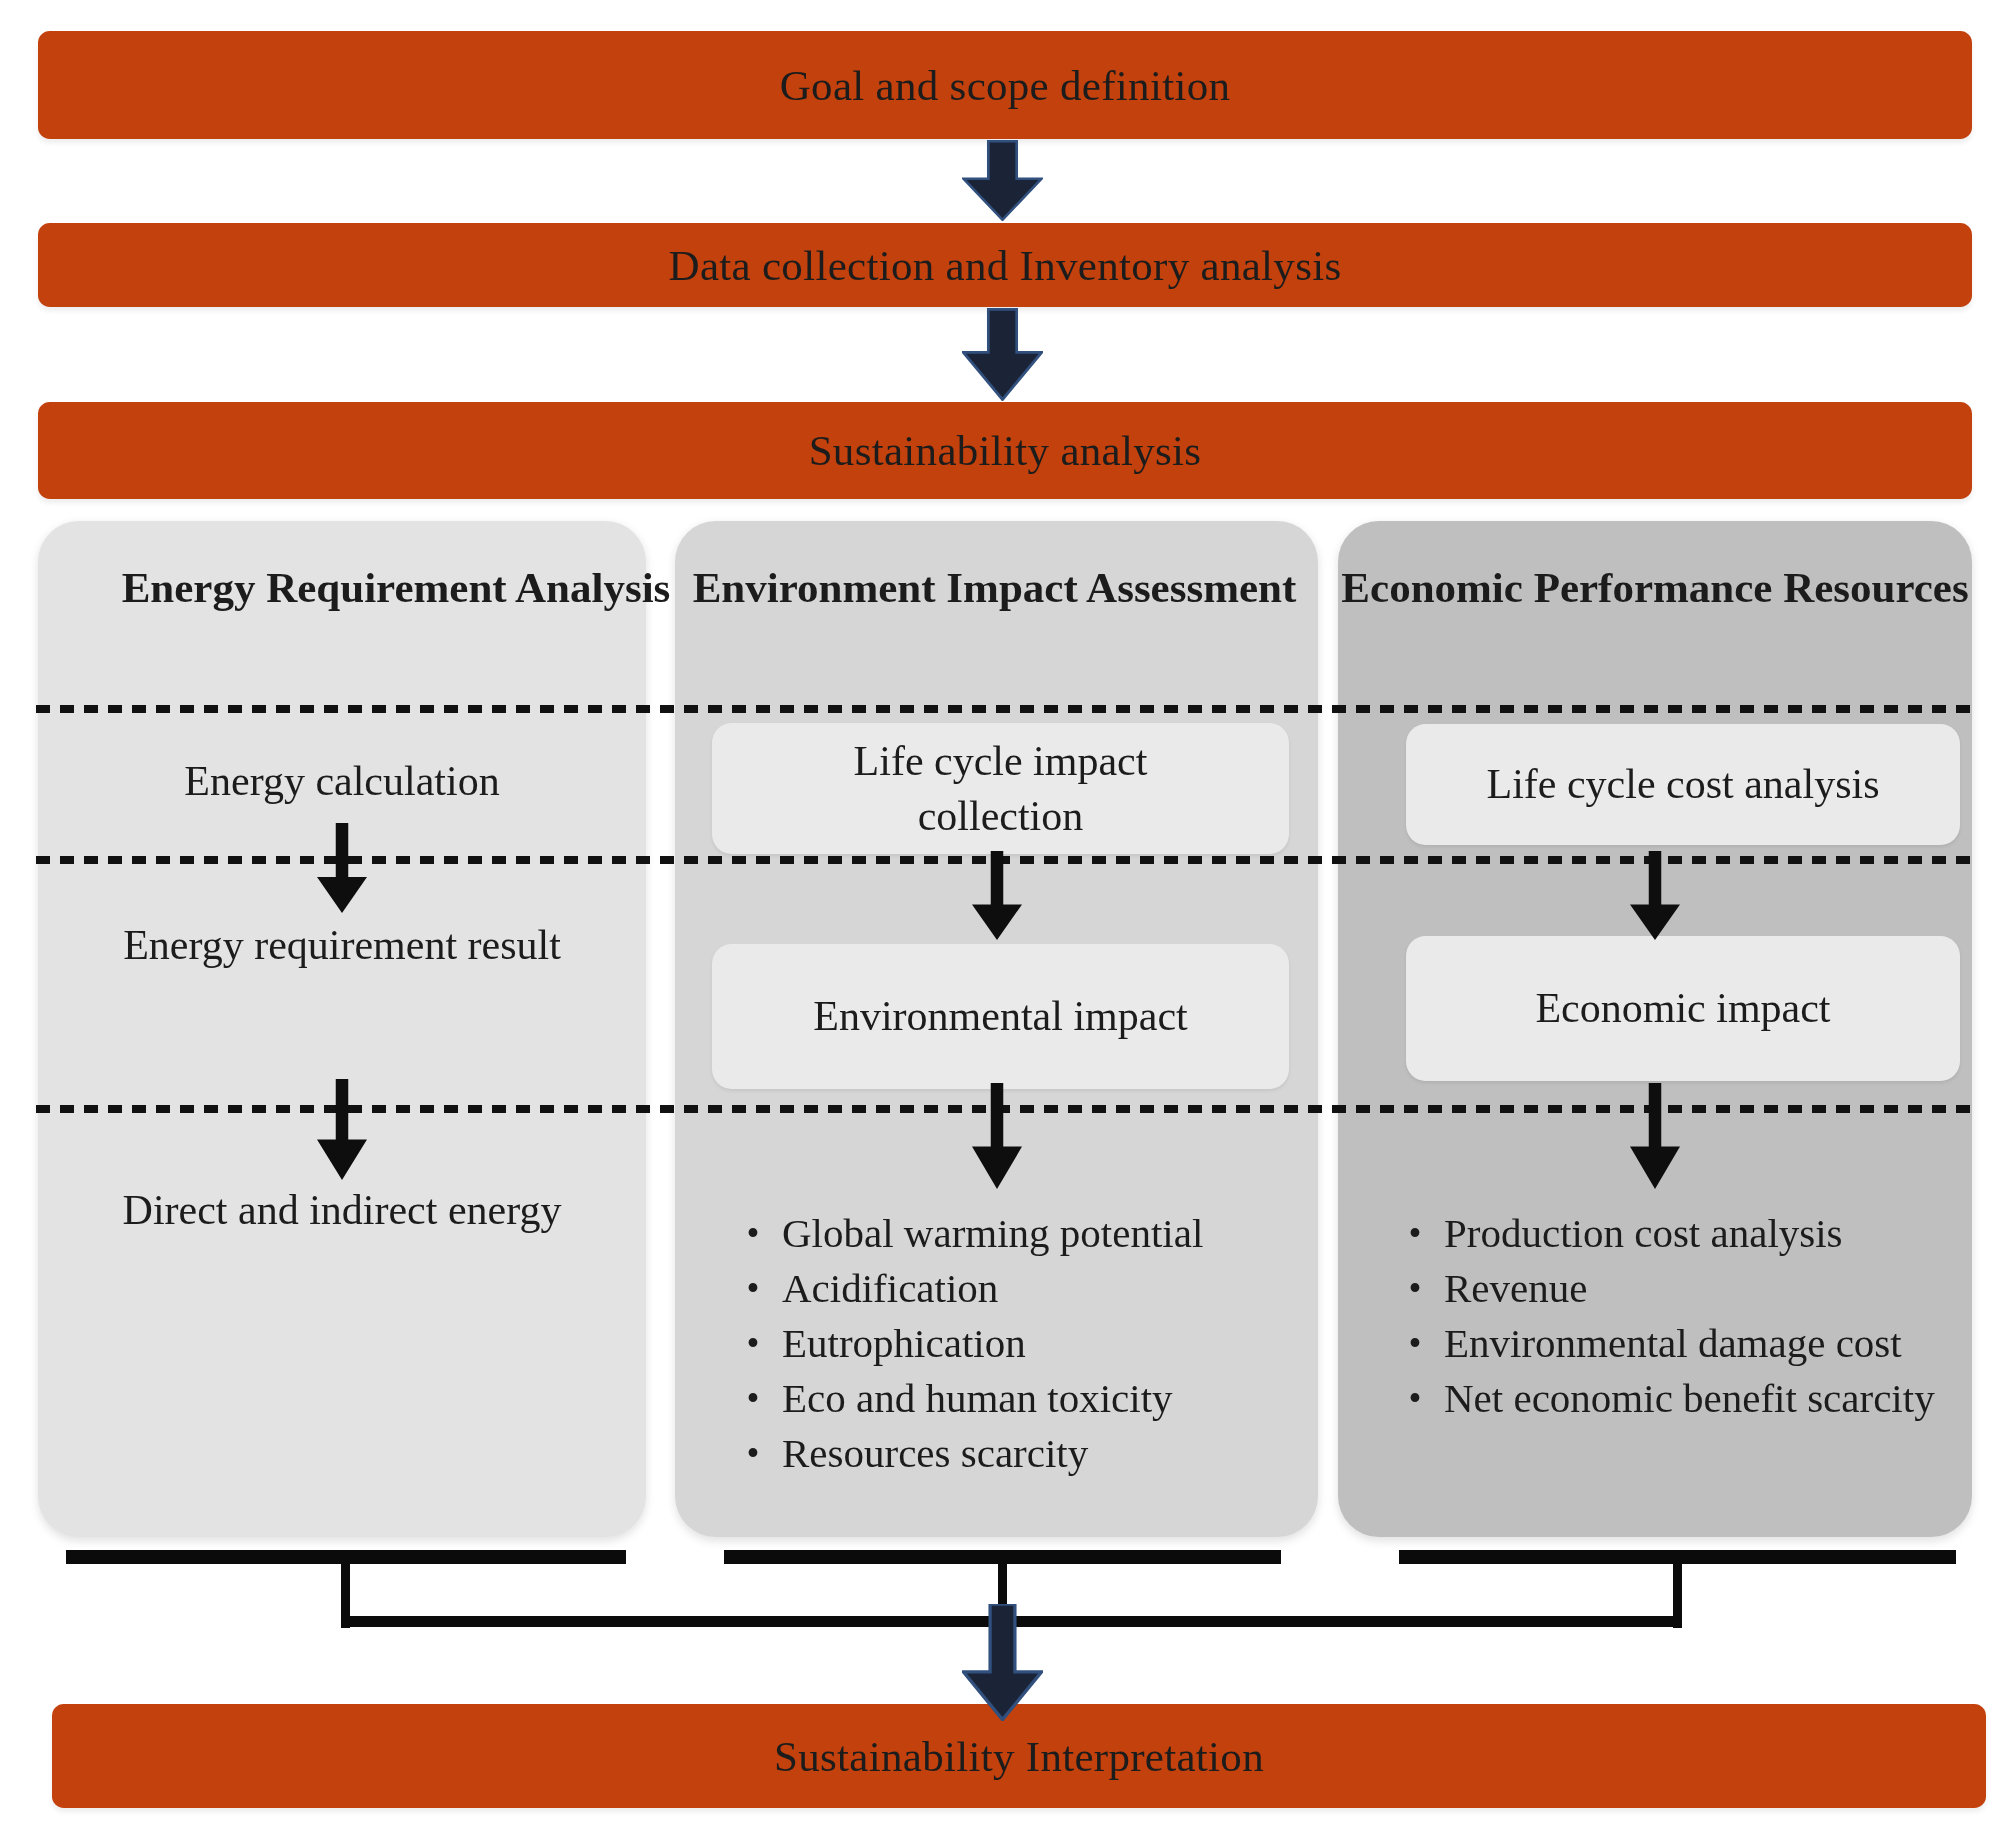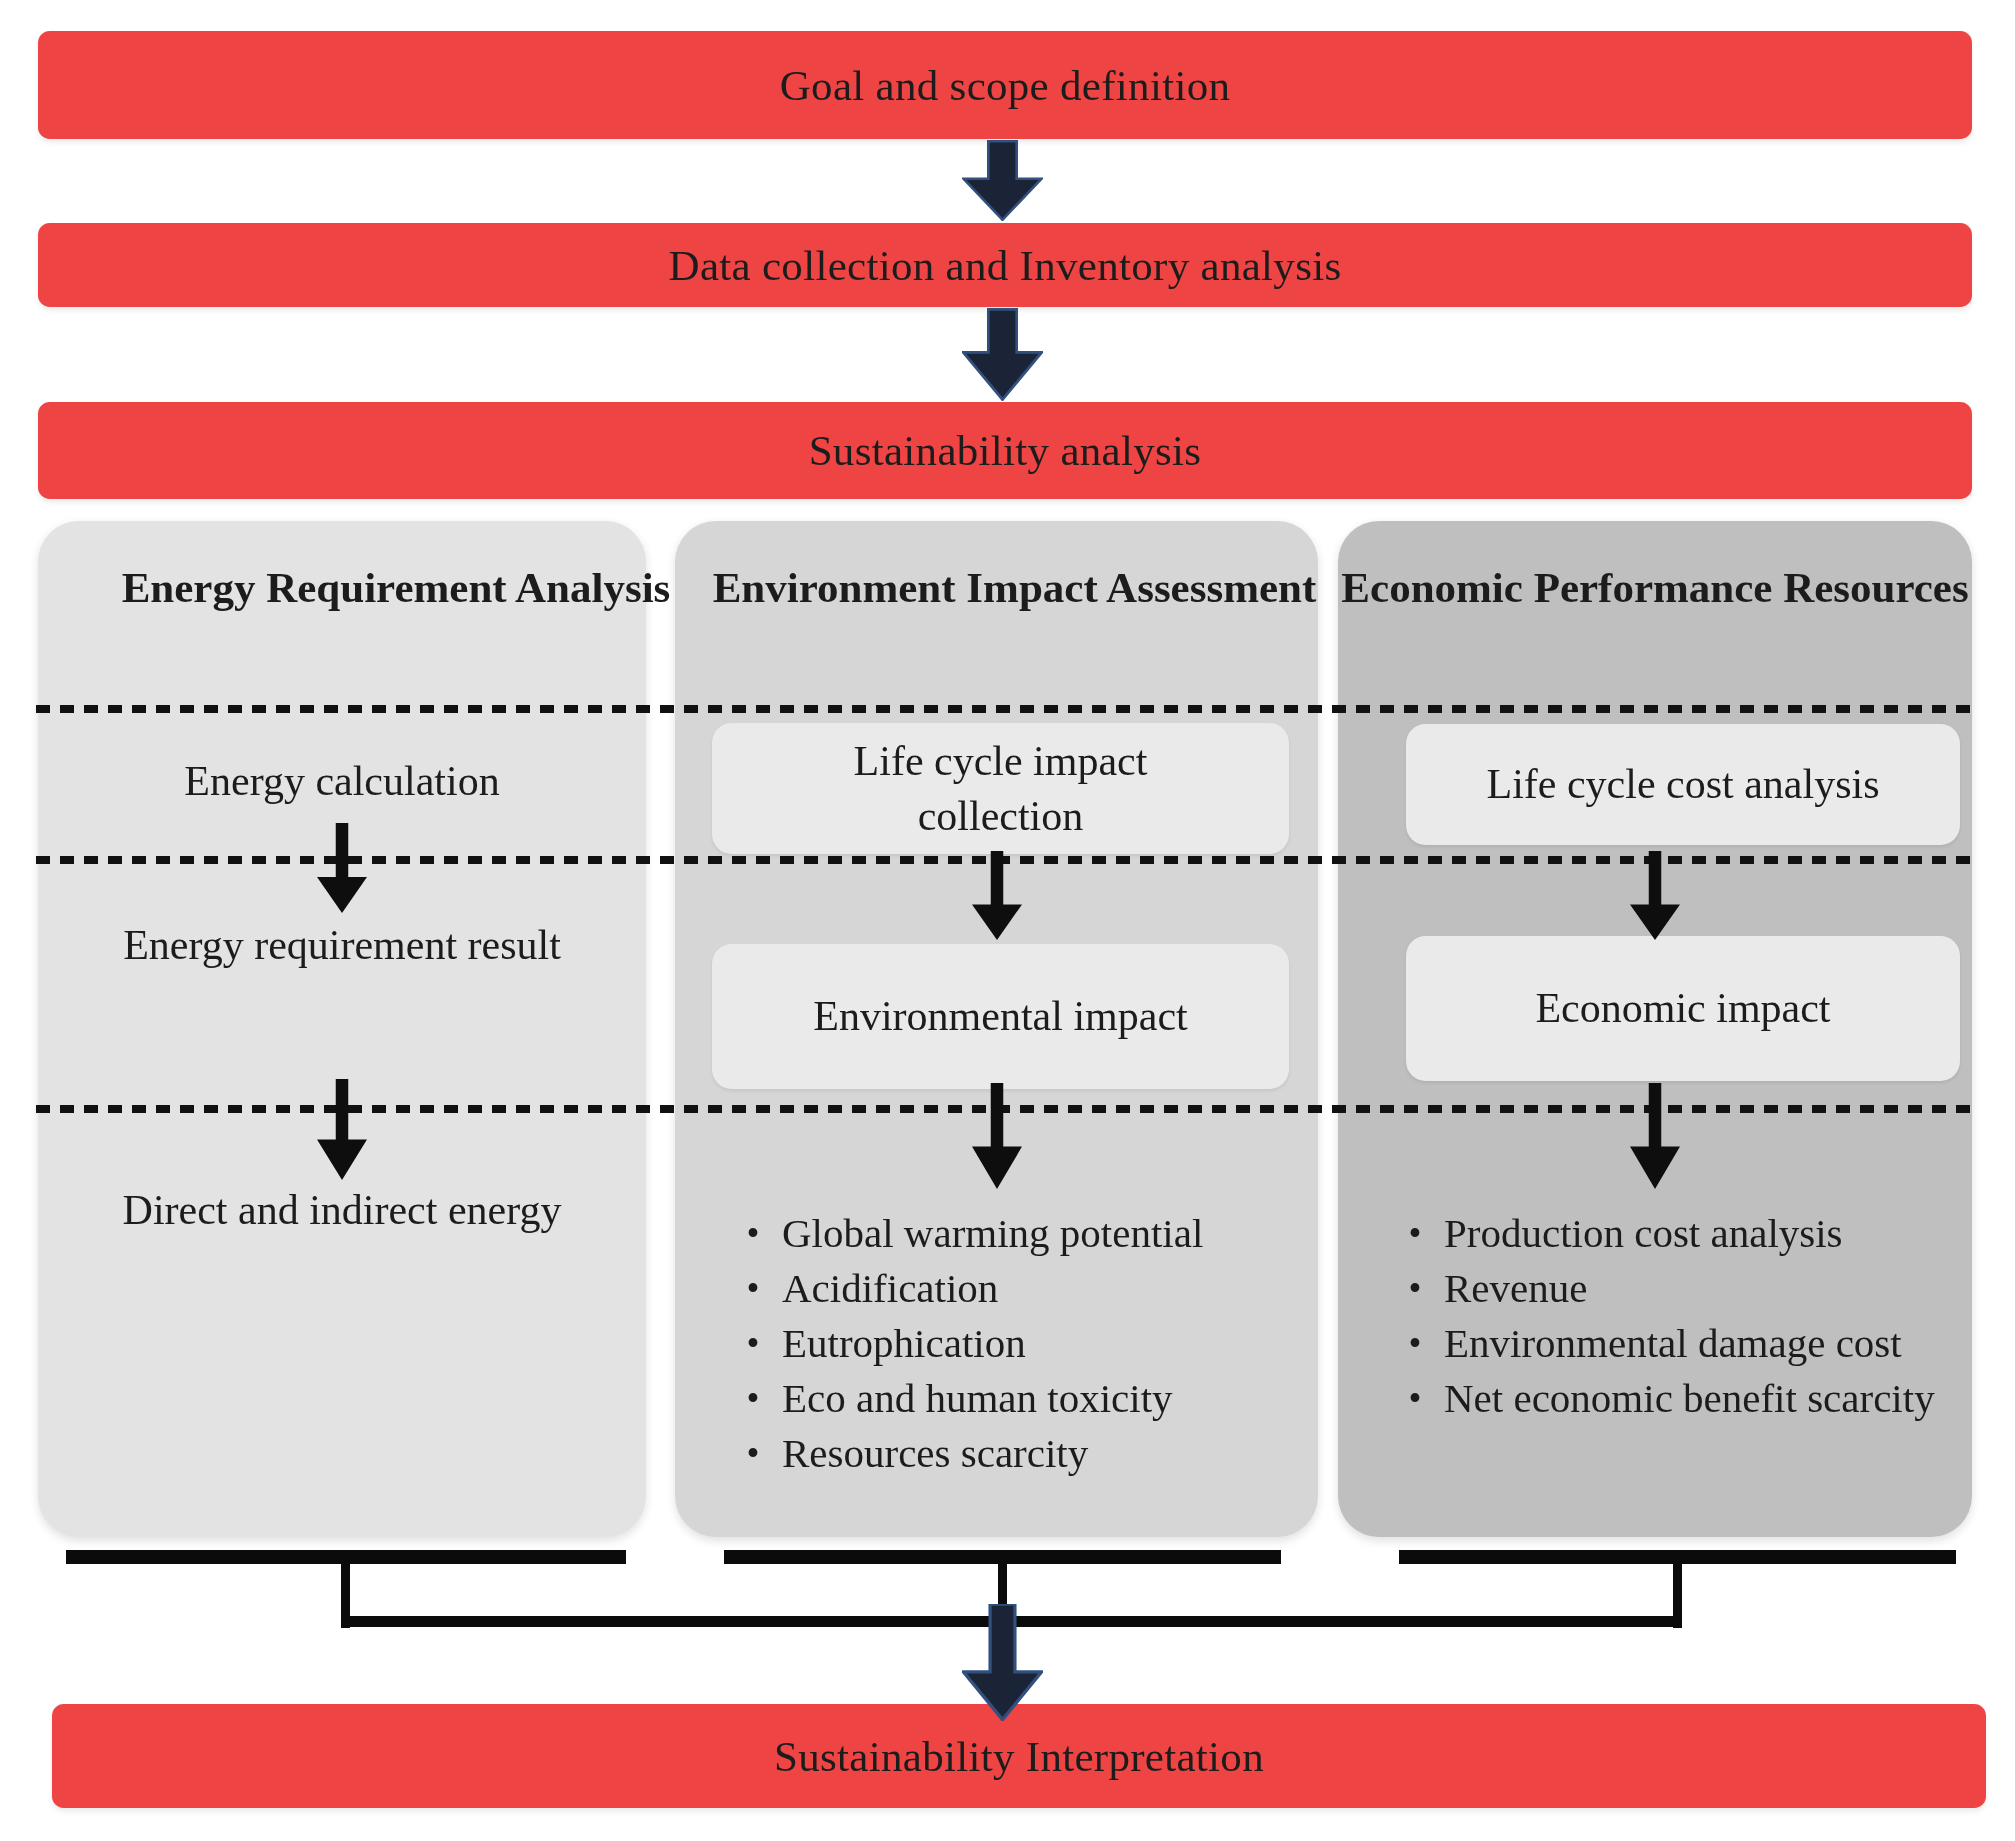--- a/index.html
+++ b/index.html
@@ -7,21 +7,21 @@
     width:2015px; height:1841px;
     background:#ffffff;
     font-family:"Liberation Serif","DejaVu Serif",serif;
     color:#1c1c1c;
     overflow:hidden;
   }
 
   
   .bar{
     position:absolute; left:38px; width:1934px;
-    background:#ef4444; border-radius:11.8px;
+    background:#c2410c; border-radius:11.8px;
     display:flex; align-items:center; justify-content:center;
     font-size:43px; letter-spacing:0.3px;
     box-shadow:0 3.3px 5.2px rgba(0,0,0,.07);
   }
   #bar-goal{top:31px; height:108px;}
   #bar-data{top:223px; height:84px;}
   #bar-sustain{top:402px; height:97px;}
   #bar-final{top:1704px; height:104px;margin-left:14px;}
 
   
@@ -39,21 +39,21 @@
   #col-energy {left:38px;   width:608px; background:#e3e3e3;}
   #col-env    {left:675px; width:643px; background:#d6d6d6;}
   #col-econ   {left:1338px; width:634px; background:#bfbfbf;}
 
   .col-title{
     position:absolute; top:558px;
     font-size:43px; font-weight:700; text-align:center;
     line-height:59px; z-index:2;
   }
   #title-energy{left:38px;   width:716px;}
-  #title-env   {left:695px; width:639px;text-align:center;}
+  #title-env   {left:675px; width:639px;text-align:center;}
   #title-econ  {left:1338px; width:634px;}
 
   
   .dash{
     position:absolute; left:36px; width:1940px; height:7.9px;
     background:repeating-linear-gradient(to right,#111 0 14.4px,transparent 14.4px 24px);
     z-index:3;
   }
   #dash-1{top:705px;}
   #dash-2{top:856px;}

